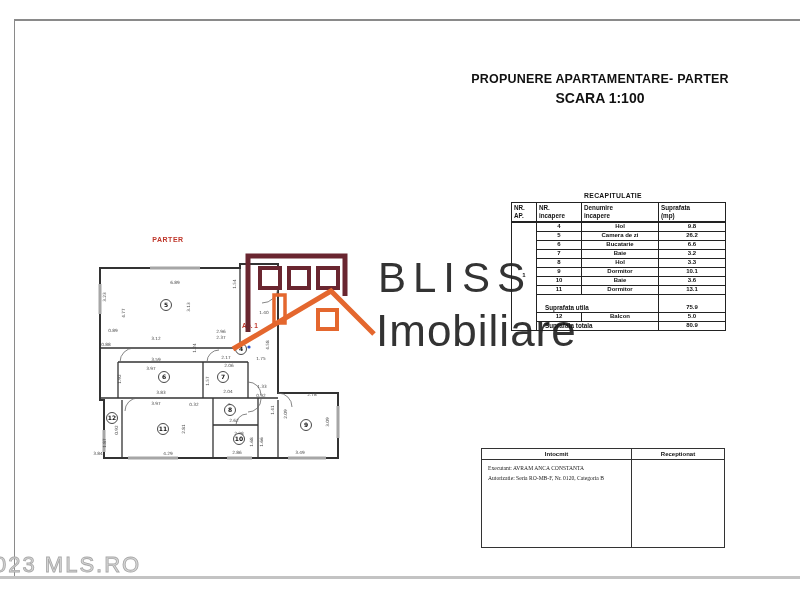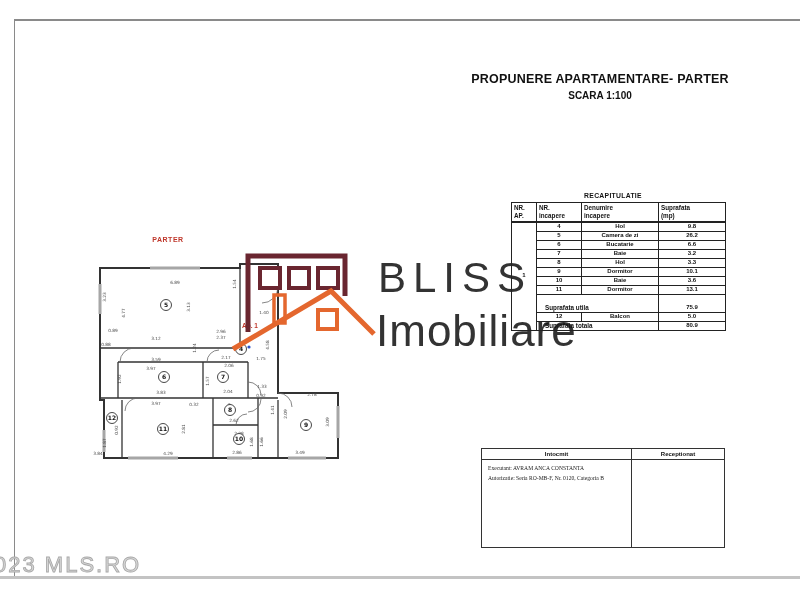--- a/index.html
+++ b/index.html
@@ -8,21 +8,21 @@
     font-family:"Liberation Sans", sans-serif;overflow:hidden;
   }
   .abs{position:absolute;}
   
   #frame-top{left:14px;top:19px;width:786px;height:0;border-top:2px solid #8a8a8a;}
   #frame-left{left:14px;top:19px;width:0;height:557px;border-left:1px solid #8a8a8a;}
   #frame-bottom{left:0;top:576px;width:800px;height:0;border-top:3px solid #c3c3c3;}
   
   #title-block{left:455px;top:37px;width:290px;text-align:center;color:#111;margin-top:35px;}
   #page-title{font-size:12.5px;font-weight:bold;letter-spacing:.2px;}
-  #page-subtitle{font-size:10px;font-weight:bold;margin-top:4px;}
+  #page-subtitle{font-size:14px;font-weight:bold;margin-top:4px;}
   
   #recap-title{left:510px;top:192px;width:206px;text-align:center;font-size:6.8px;font-weight:bold;color:#111;letter-spacing:.3px;}
   #recap-wrap{left:511px;top:202px;}
   table.recap{border-collapse:collapse;background:transparent;}
   table.recap td{border:1px solid #222;font-size:6px;font-weight:bold;color:#111;padding:0 2px;text-align:center;line-height:1.25;}
   table.recap td.hdr{font-size:6.3px;text-align:left;vertical-align:top;padding:1px 2px;border-bottom:2px solid #222;}
   table.recap tr.datarow td{height:8px;}
   table.recap td.apcell{width:20px;vertical-align:middle;}
   table.recap td.c-nr{width:40px;}
   table.recap td.c-den{width:72px;}

